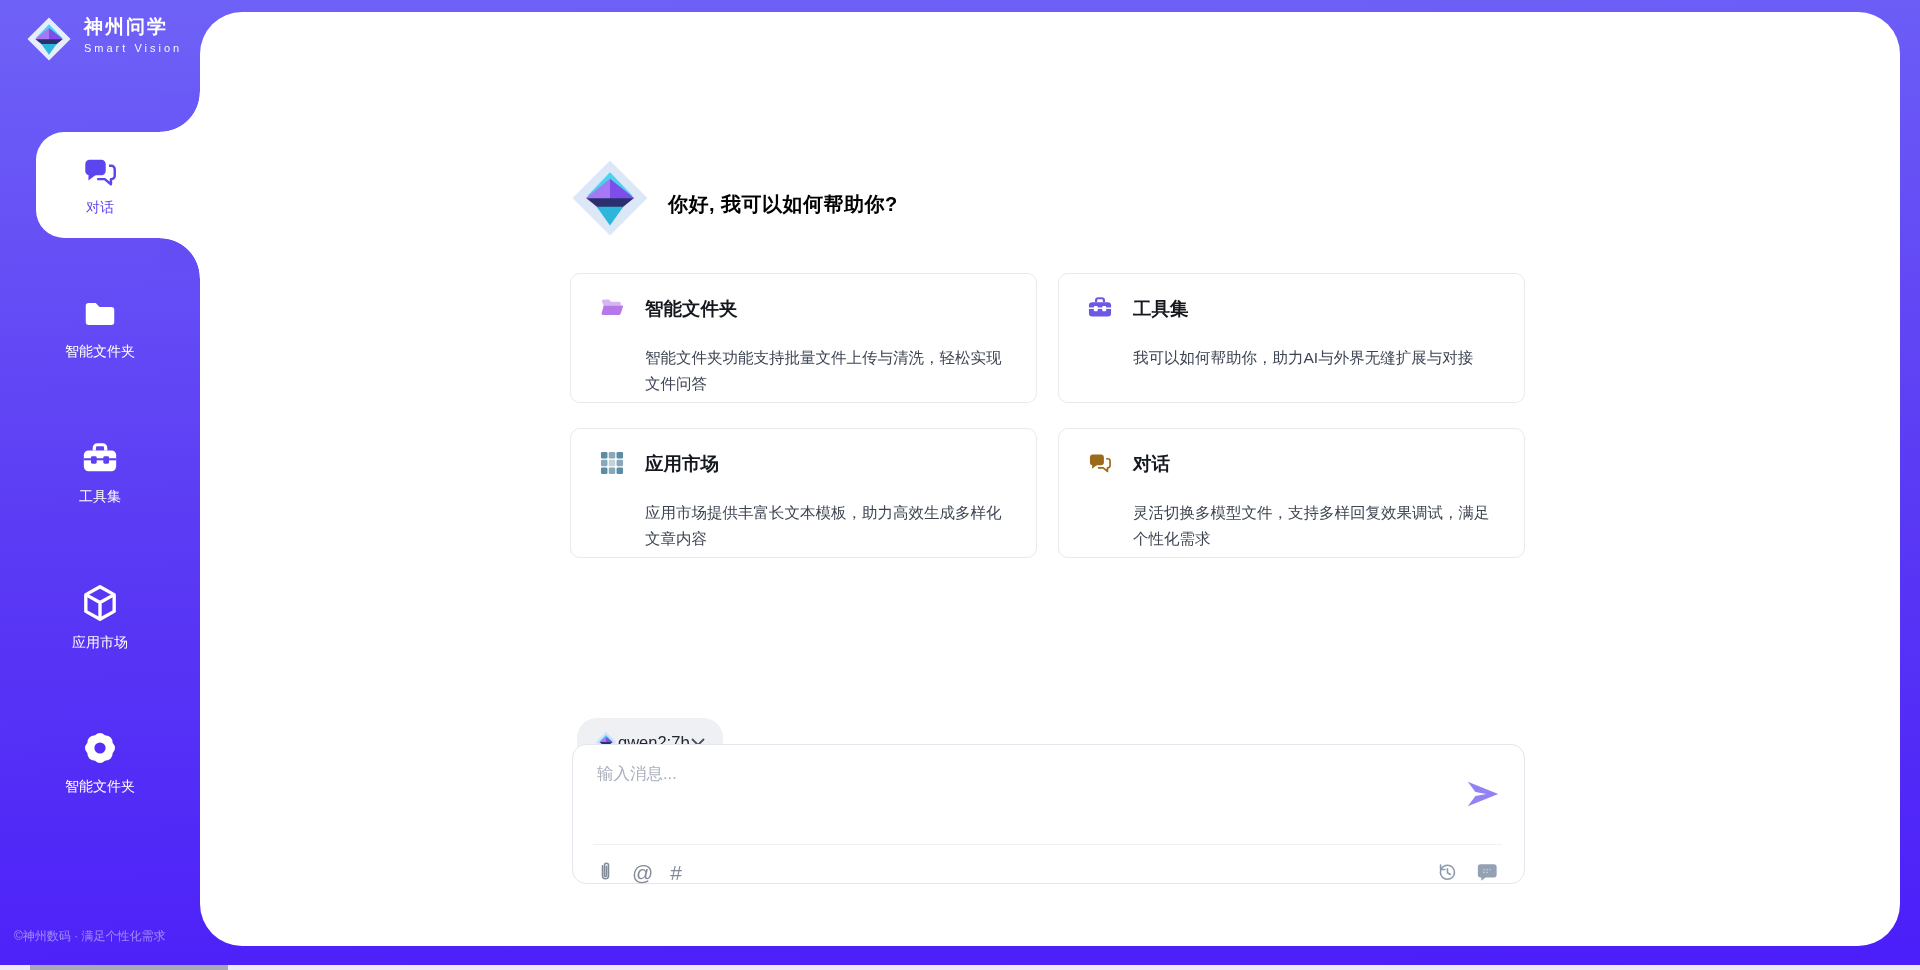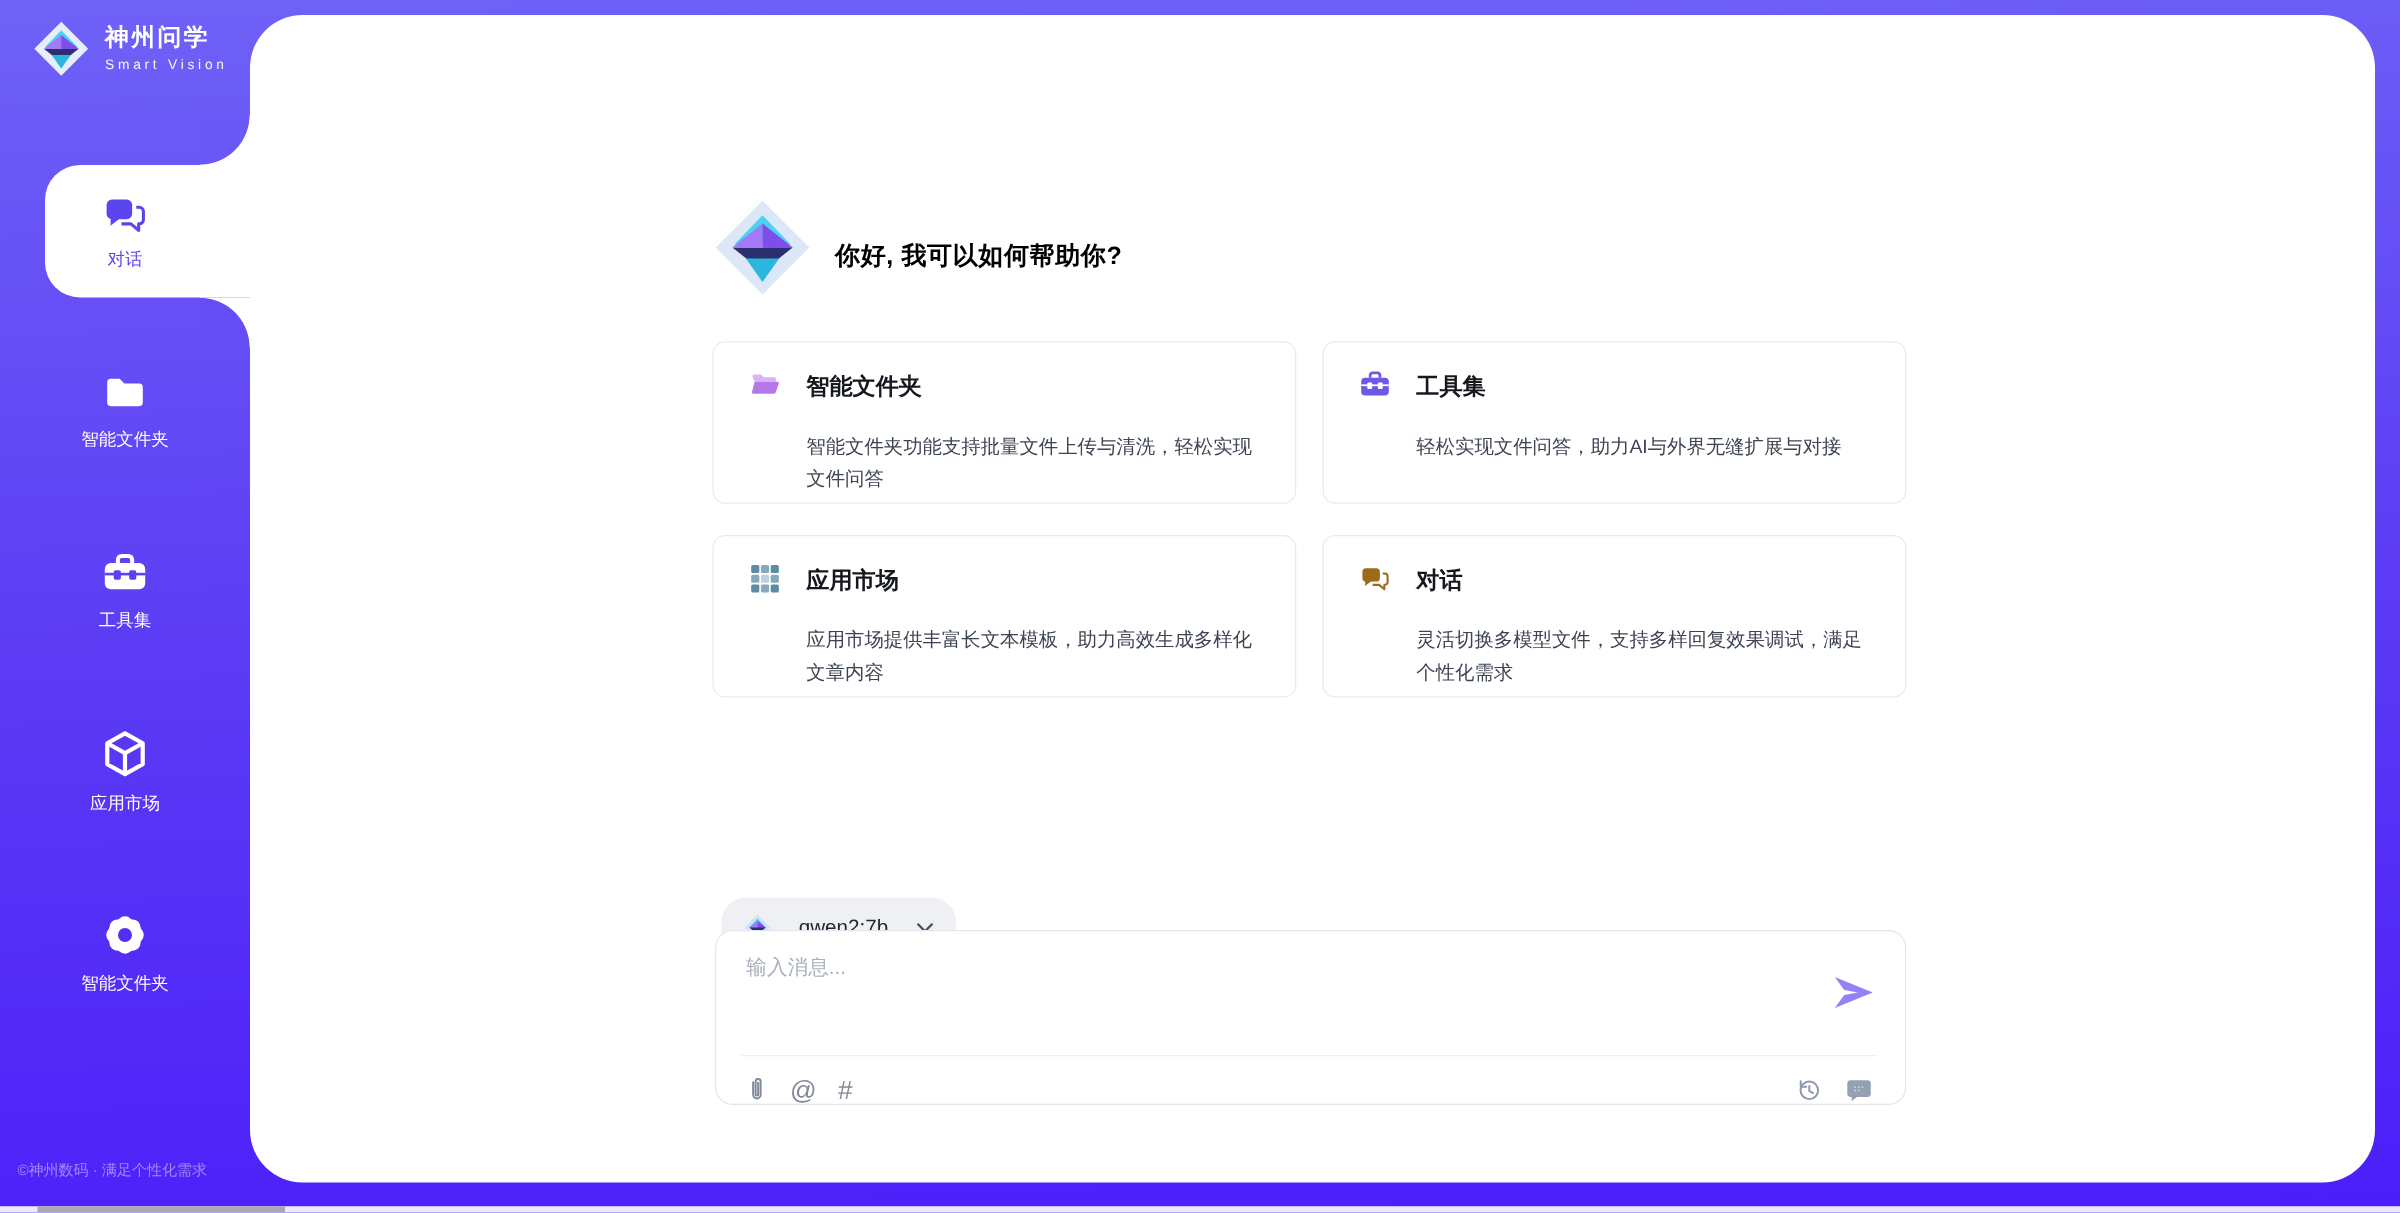--- a/index.html
+++ b/index.html
@@ -8,21 +8,21 @@
     font-family:"Liberation Sans","DejaVu Sans",sans-serif;
     background:linear-gradient(178deg,#6f62f7 0%,#5b3bf4 52%,#4b1efa 100%);
   }
   
   .main-panel{
     position:absolute;left:200px;top:12px;right:20px;bottom:24px;
     background:#ffffff;border-radius:42px;z-index:1;
   }
   
   .sidebar{position:absolute;left:0;top:0;width:200px;height:100%;z-index:2;}
-  .brand{position:absolute;left:26px;top:16px;display:flex;align-items:center;gap:12px;}
+  .brand{position:absolute;left:26px;top:16px;display:flex;align-items:flex-start;gap:12px;}
   .brand-text{display:flex;flex-direction:column;}
   .brand-name{color:#fff;font-size:19px;font-weight:700;letter-spacing:2px;line-height:1.2;}
   .brand-tagline{color:#fff;font-size:11px;letter-spacing:3px;margin-top:3px;opacity:.95;}
 
   .nav-item{
     position:absolute;left:0;width:200px;display:flex;flex-direction:column;
     align-items:center;gap:10px;color:#fff;cursor:pointer;
   }
   .nav-item .nav-label{font-size:14px;color:#fff;}
   .ni-1{top:295px;} .ni-2{top:440px;} .ni-3{top:582px;} .ni-4{top:728px;}
@@ -61,21 +61,21 @@
     padding:21px 22px 0 28px;cursor:pointer;
   }
   .card-head{display:flex;align-items:center;gap:20px;}
   .card-icon{width:26px;height:26px;flex:0 0 auto;display:flex;}
   .card-title{font-size:18.5px;font-weight:700;color:#15181e;}
   .card-desc{margin-left:46px;margin-top:24px;font-size:15.5px;color:#3d4452;line-height:1.68;width:371px;}
 
   
   .model-pill{
     position:absolute;left:577px;top:718px;height:48px;z-index:4;
-    display:inline-flex;align-items:center;gap:22px;padding:0 18px;
+    display:inline-flex;align-items:center;gap:1px;padding:0 18px;
     background:#eef0f4;border-radius:20px;cursor:pointer;
   }
   .model-name{font-size:16.5px;color:#23272f;}
   .input-box{
     position:absolute;left:572px;top:744px;width:953px;height:140px;z-index:4;
     background:#fff;border:1.5px solid #e3e6ec;border-radius:14px;box-sizing:border-box;
   }
   .input-box textarea{
     position:absolute;left:22px;top:16px;width:860px;height:72px;border:none;outline:none;resize:none;
     font-family:"Liberation Sans","DejaVu Sans",sans-serif;font-size:16.5px;color:#3d4452;background:transparent;
@@ -227,21 +227,21 @@
             <rect x="10.5" y="17" width="6" height="8" rx="1.5" fill="#000"></rect>
             <rect x="23.5" y="17" width="6" height="8" rx="1.5" fill="#000"></rect>
             <rect x="3" y="19.2" width="34" height="2.2" fill="#000"></rect>
           </mask>
           <rect x="3" y="11" width="34" height="22" rx="5" fill="currentColor" mask="url(#tb-c)"></rect>
           <path d="M14 11V8.2A3.2 3.2 0 0 1 17.2 5h5.6A3.2 3.2 0 0 1 26 8.2V11" fill="none" stroke="currentColor" stroke-width="3.4"></path>
         </svg>
       </span>
       <span class="card-title">工具集</span>
     </div>
-    <div class="card-desc">轻松实现文件问答，助力AI与外界无缝扩展与对接</div>
+    <div class="card-desc">我可以如何帮助你，助力AI与外界无缝扩展与对接</div>
   </div>
 
   <div class="card">
     <div class="card-head">
       <span class="card-icon" style="color:#5e8ca4;">
         <svg width="26" height="26" viewBox="0 0 40 40" fill="currentColor">
           <rect x="3" y="3" width="10" height="10" rx="2"></rect>
           <rect x="15" y="3" width="10" height="10" rx="2" opacity=".75"></rect>
           <rect x="27" y="3" width="10" height="10" rx="2"></rect>
           <rect x="3" y="15" width="10" height="10" rx="2" opacity=".75"></rect>

